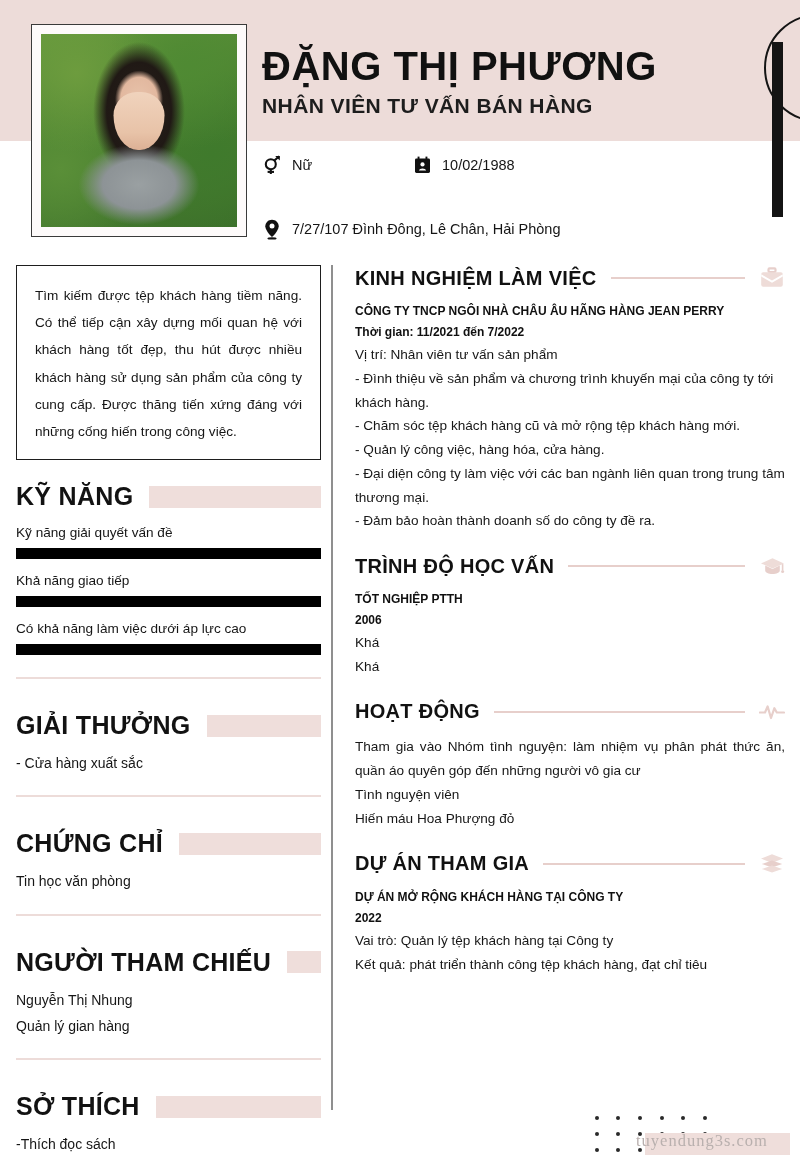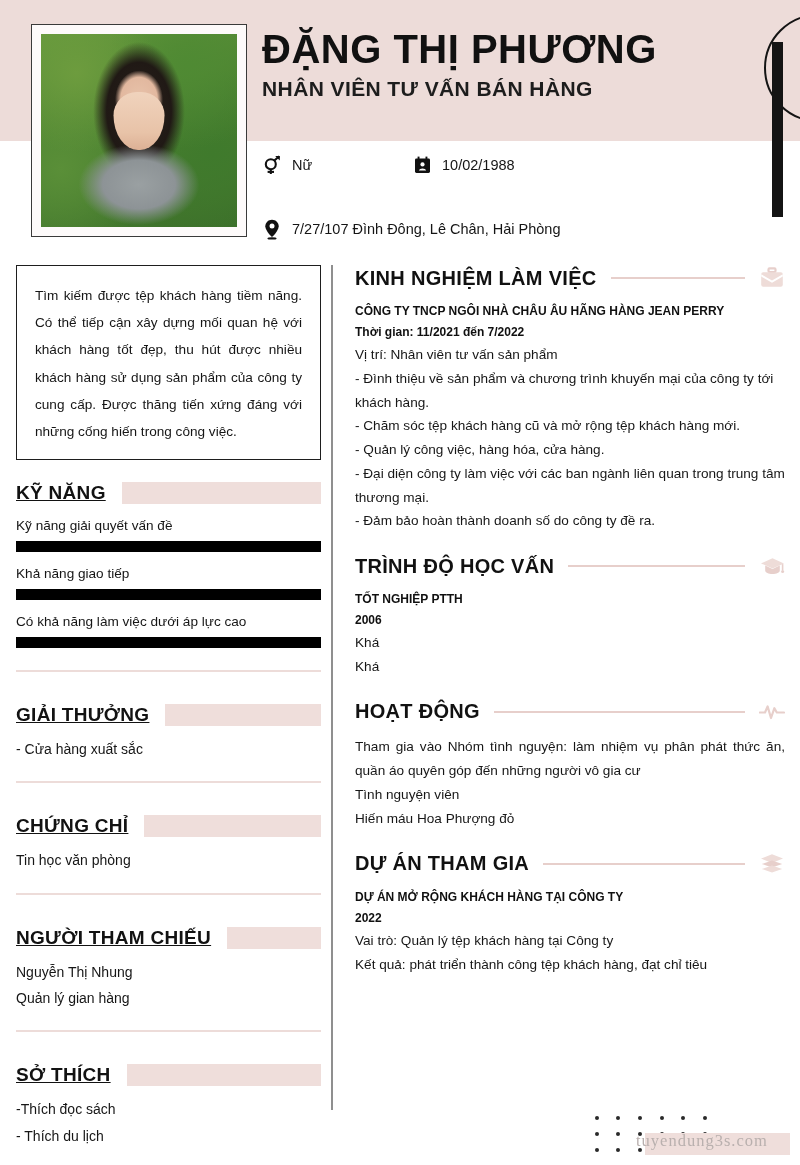--- a/index.html
+++ b/index.html
@@ -60,21 +60,21 @@
   #photo::after {
     content: "";
     position: absolute; left: 50%; top: 30%;
     transform: translateX(-50%);
     width: 26%; height: 30%;
     border-radius: 46% 46% 48% 48% / 40% 40% 60% 60%;
     background: linear-gradient(180deg,#f0d3bd 0%, #e8c3a8 70%, #dcb095 100%);
   }
 
   
-  #name-block { position: absolute; left: 262px; top: 27px; }
+  #name-block { position: absolute; left: 262px; top: 44px; }
   #full-name {
     font-size: 40px; font-weight: 700; letter-spacing: .5px;
     color: #111; line-height: 1.1; white-space: nowrap;
   }
   #job-title {
     font-size: 21px; font-weight: 700; letter-spacing: .4px;
     color: #1d1d1d; margin-top: 6px; white-space: nowrap;
   }
 
   
@@ -103,22 +103,22 @@
     border: 1.4px solid #1e1e1e;
     padding: 16px 18px 14px 18px;
     font-size: 13.6px; line-height: 2.0;
     text-align: justify; color: #161616;
   }
 
   .lsection { margin-top: 22px; }
   .lsection.has-rule { border-top: 2px solid #EDDCD9; padding-top: 32px; }
   .lhead { display: flex; align-items: center; }
   .lhead-title {
-    font-size: 19px; font-weight: 700; letter-spacing: .3px;
-    color: #121212; white-space: nowrap; text-decoration: underline;
+    font-size: 25px; font-weight: 700; letter-spacing: .3px;
+    color: #121212; white-space: nowrap;
   }
   .lhead-chip {
     height: 22px; background: #EFDEDB; flex: 1 1 auto;
     margin-left: 16px; min-width: 30px;
   }
   .litem { font-size: 14px; color: #161616; margin-top: 13px; line-height: 1.45; }
 
   .skill-label { font-size: 13.6px; color: #161616; margin-top: 14px; }
   .skill-bar { height: 11px; background: #000000; margin-top: 8px; }
 

